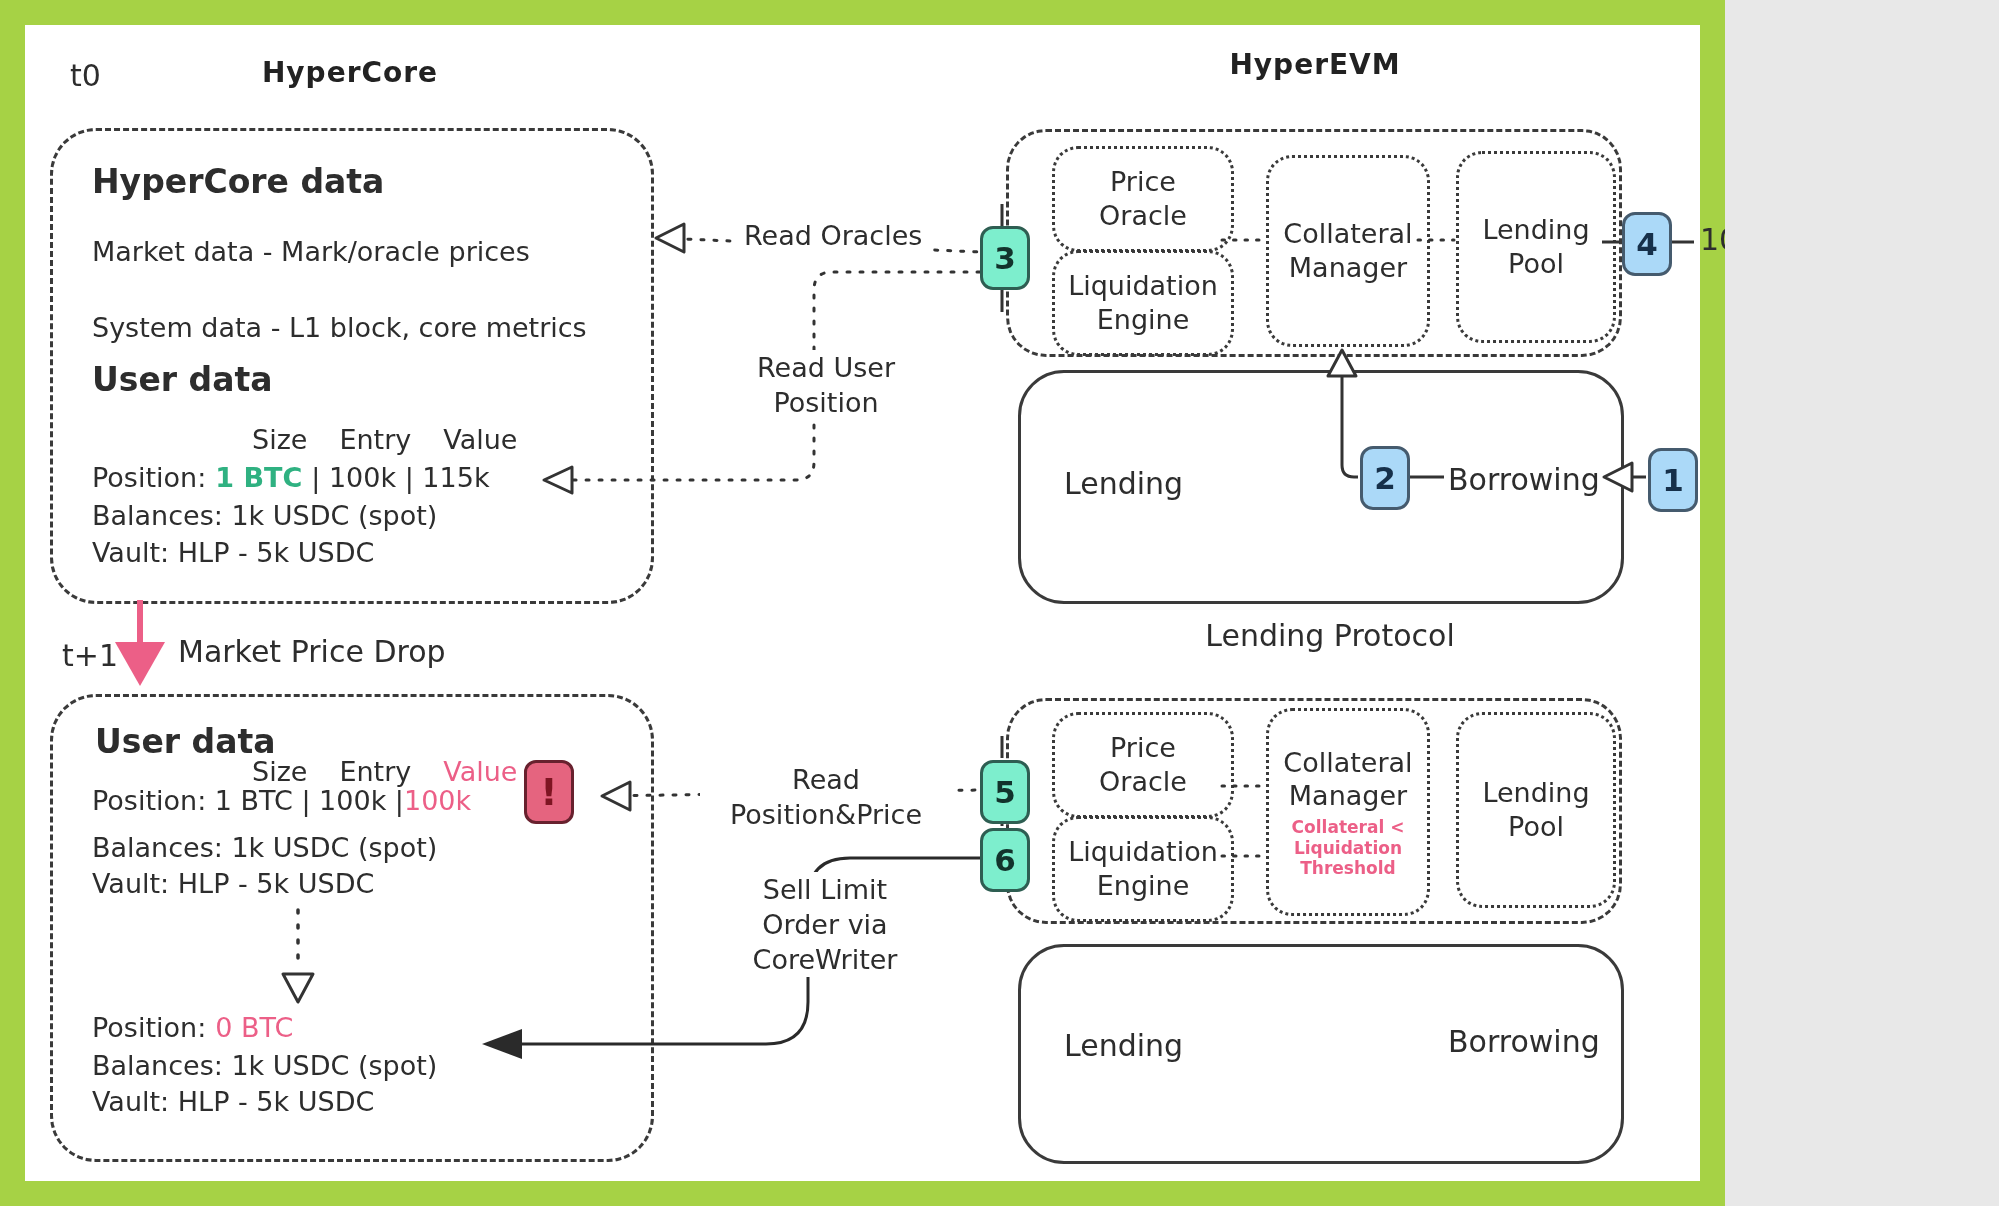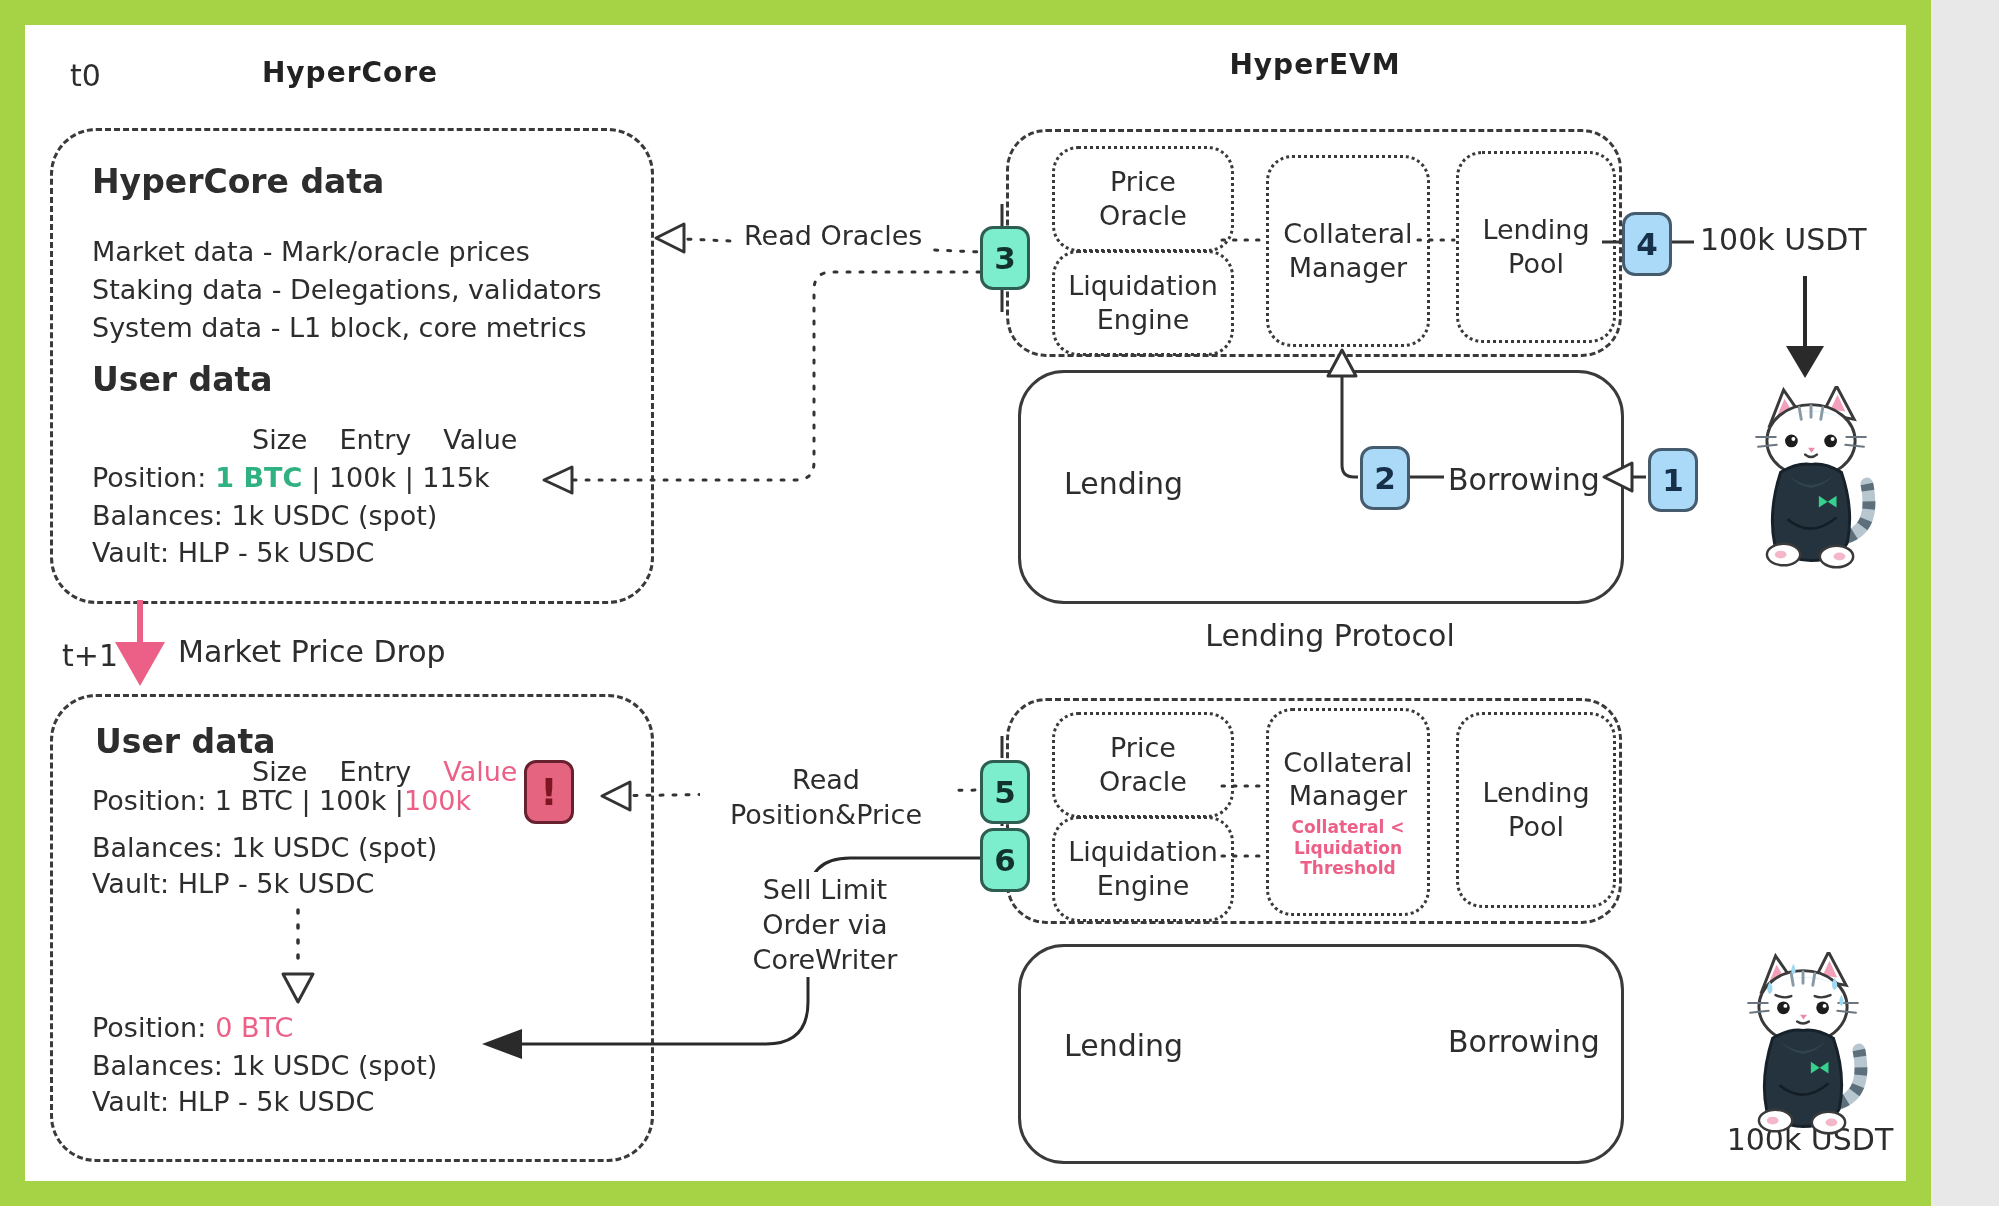--- a/index.html
+++ b/index.html
@@ -1,16 +1,16 @@
 <!DOCTYPE html>
 <html><head>
 <meta charset="utf-8">
 <style>
   html,body{margin:0;padding:0;background:#e8e8e8;}
-  .frame{position:relative;width:1931px;height:1206px;background:#a6d245;font-family:"DejaVu Sans",sans-serif;overflow:hidden;}
+  .frame{position:relative;width:1725px;height:1206px;background:#a6d245;font-family:"DejaVu Sans",sans-serif;overflow:hidden;}
   .inner{position:absolute;left:25px;top:25px;right:25px;bottom:25px;background:#ffffff;}
   .t{position:absolute;white-space:nowrap;color:#2d2d2d;line-height:1.2;}
   .fs27{font-size:27px;} .fs30{font-size:30px;} .fs33{font-size:33px;font-weight:600;}
   .title{font-size:28px;font-weight:700;letter-spacing:1px;color:#222;}
   .center{text-align:center;}
   .pink{color:#ec5f87;} .green{color:#2fb181;font-weight:600;}
   .dashbox{position:absolute;border:3.5px dashed #3a3a3a;border-radius:46px;background:transparent;}
   .solidbox{position:absolute;border:3px solid #3a3a3a;border-radius:46px;}
   .dotbox{position:absolute;border:3.2px dotted #3a3a3a;border-radius:26px;display:flex;flex-direction:column;align-items:center;justify-content:center;text-align:center;font-size:27px;color:#2d2d2d;line-height:1.25;padding:4px;}
   .dotbox .sub{font-size:17px;line-height:1.2;margin-top:4px;font-weight:600;}
@@ -29,21 +29,20 @@
 <div class="frame">
   <div class="inner"></div>
 
   <div class="t fs30" style="left:70px;top:58px;">t0</div>
   <div class="t title center" style="left:150px;top:56px;width:400px;">HyperCore</div>
   <div class="t title center" style="left:1115px;top:48px;width:400px;">HyperEVM</div>
 
   <div class="dashbox" style="left:50px;top:128px;width:598px;height:470px;"></div>
   <div class="t fs33" style="left:92px;top:162px;">HyperCore data</div>
   <div class="t fs27" style="left:92px;top:236px;">Market data - Mark/oracle prices</div>
-  <div class="t fs27" style="left:92px;top:274px;">Staking data - Delegations, validators</div>
   <div class="t fs27" style="left:92px;top:312px;">System data -  L1 block, core metrics</div>
   <div class="t fs33" style="left:92px;top:360px;">User data</div>
   <div class="t fs27 flexrow" style="left:252px;top:424px;gap:32px;">
     <span>Size</span>
     <span>Entry</span>
     <span>Value</span>
   </div>
   <div class="t fs27 flexrow" style="left:92px;top:462px;gap:9px;">
     <span>Position:</span>
     <span class="green">1 BTC</span>
@@ -133,20 +132,24 @@
       <span>4</span>
     </div>
   <div class="badge teal" style="left:980px;top:760px;">
       <span>5</span>
     </div>
   <div class="badge teal" style="left:980px;top:828px;">
       <span>6</span>
     </div>
 
   <div class="lbl fs27" style="left:736px;top:218px;">Read Oracles</div>
+  <div class="lbl fs27 center" style="left:730px;top:350px;width:176px;">
+    <span style="display:block;">Read User</span>
+    <span style="display:block;">Position</span>
+  </div>
   <div class="lbl fs27 center" style="left:700px;top:762px;width:236px;text-align:center;">
     <span style="display:block;">Read</span>
     <span style="display:block;">Position&amp;Price</span>
   </div>
   <div class="lbl fs27 center" style="left:722px;top:872px;width:190px;">
     <span style="display:block;">Sell Limit</span>
     <span style="display:block;">Order via</span>
     <span style="display:block;">CoreWriter</span>
   </div>
   <div class="t fs30" style="left:1700px;top:222px;">100k USDT</div>

